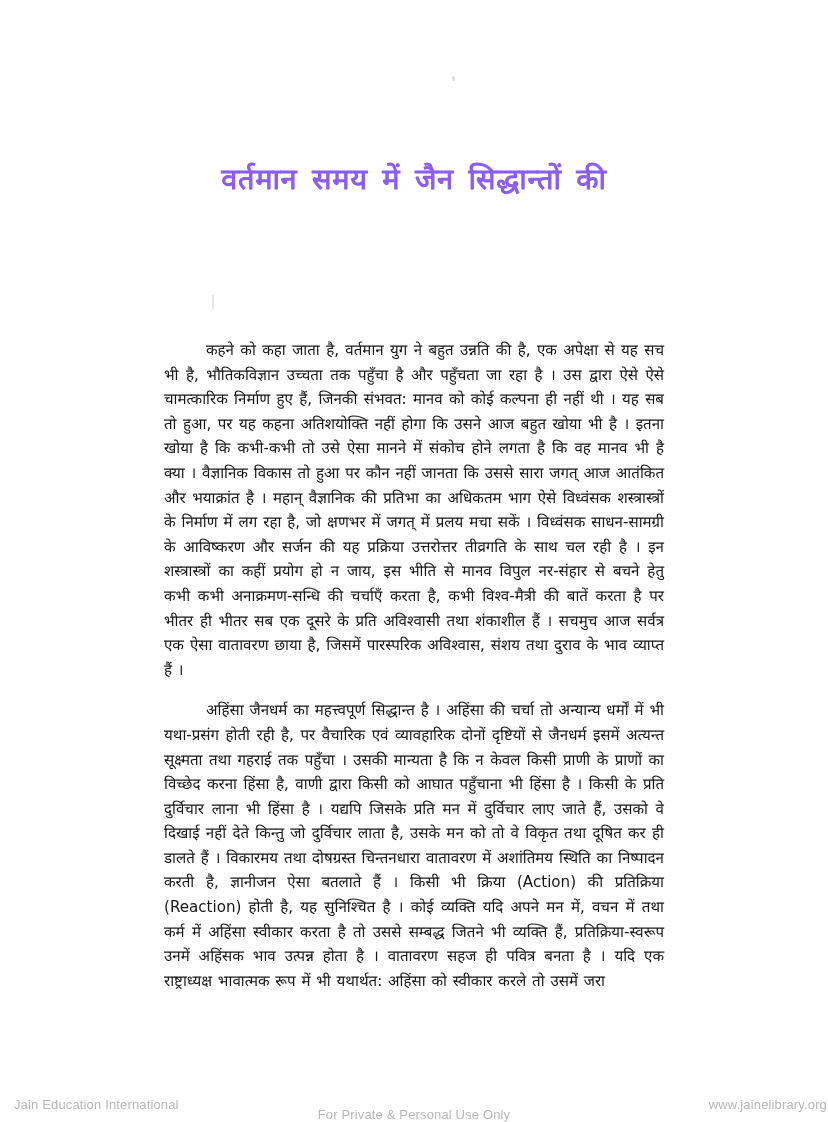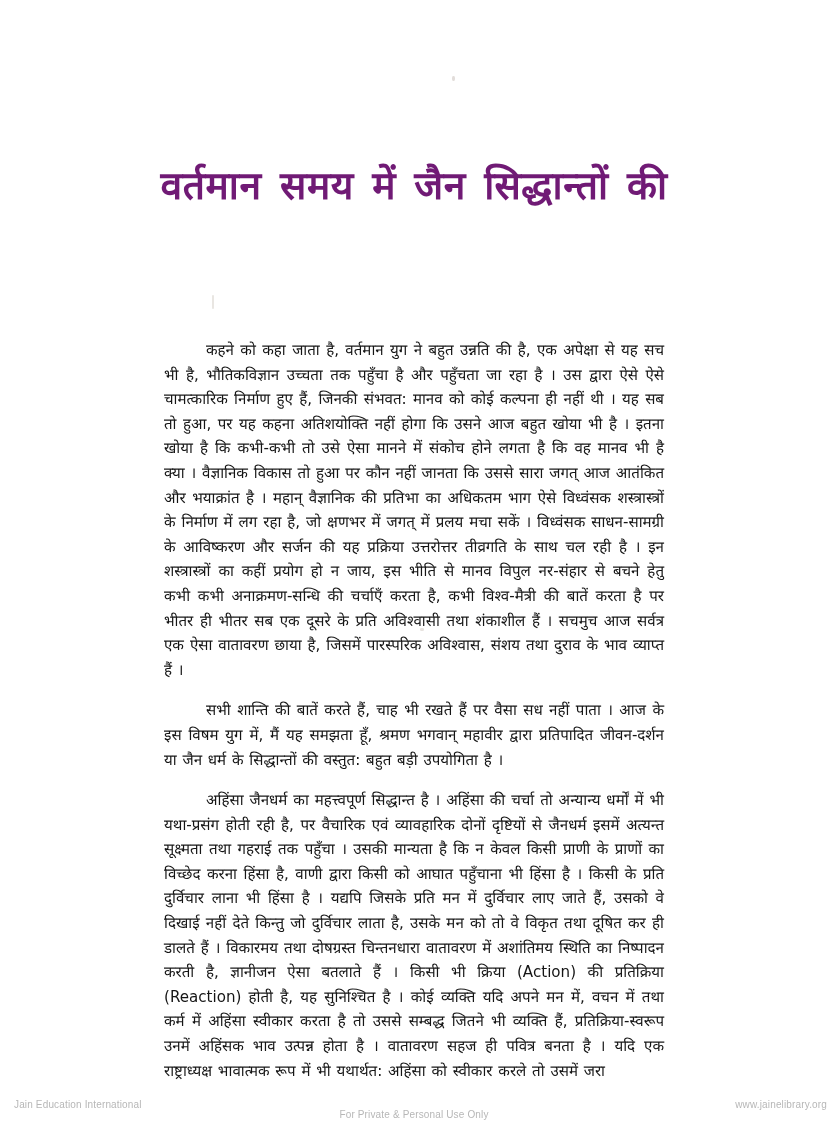--- a/index.html
+++ b/index.html
@@ -50,27 +50,27 @@
   
   .title-block {
     position: absolute;
     left: 114px;
     top: 152px;
     width: 600px;
     text-align: center;
   }
 
   .doc-title {
-    margin: 12px;
+    margin: 5px;
     font-family: "DejaVu Sans", "Liberation Sans", sans-serif;
-    font-size: 39px;
+    font-size: 29px;
     line-height: 44px;
     font-weight: 700;
     letter-spacing: 0.6px;
-    color: #701a75;
+    color: #8b5cf6;
     word-spacing: 4px;
     text-rendering: optimizeLegibility;
   }
 
   
   .byline {
     position: absolute;
     left: 114px;
     top: 261px;
     width: 600px;
@@ -133,21 +133,21 @@
   
   .footer {
     position: absolute;
     left: 0;
     right: 0;
     top: 1095px;
     height: 18px;
     display: flex;
     align-items: center;
     font-family: "Liberation Sans", "DejaVu Sans", sans-serif;
-    font-size: 10px;
+    font-size: 13px;
     color: #b7b7b7;
     letter-spacing: .15px;
   }
 
   .footer-left {
     position: absolute;
     left: 14px;
   }
 
   .footer-center {
@@ -173,21 +173,20 @@
 
   <div class="title-block">
     <h1 class="doc-title">वर्तमान समय में जैन सिद्धान्तों की</h1>
   </div>
 
 
   <div class="body-block">
 
     <p class="para"><span class="indent"></span><span>कहने को कहा जाता है, वर्तमान युग ने बहुत उन्नति की है, एक अपेक्षा से यह सच भी है, भौतिकविज्ञान उच्चता तक पहुँचा है और पहुँचता जा रहा है । उस द्वारा ऐसे ऐसे चामत्कारिक निर्माण हुए हैं, जिनकी संभवत: मानव को कोई कल्पना ही नहीं थी । यह सब तो हुआ, पर यह कहना अतिशयोक्ति नहीं होगा कि उसने आज बहुत खोया भी है । इतना खोया है कि कभी-कभी तो उसे ऐसा मानने में संकोच होने लगता है कि वह मानव भी है क्या । वैज्ञानिक विकास तो हुआ पर कौन नहीं जानता कि उससे सारा जगत् आज आतंकित और भयाक्रांत है । महान् वैज्ञानिक की प्रतिभा का अधिकतम भाग ऐसे विध्वंसक शस्त्रास्त्रों के निर्माण में लग रहा है, जो क्षणभर में जगत् में प्रलय मचा सकें । विध्वंसक साधन-सामग्री के आविष्करण और सर्जन की यह प्रक्रिया उत्तरोत्तर तीव्रगति के साथ चल रही है । इन शस्त्रास्त्रों का कहीं प्रयोग हो न जाय, इस भीति से मानव विपुल नर-संहार से बचने हेतु कभी कभी अनाक्रमण-सन्धि की चर्चाएँ करता है, कभी विश्व-मैत्री की बातें करता है पर भीतर ही भीतर सब एक दूसरे के प्रति अविश्वासी तथा शंकाशील हैं । सचमुच आज सर्वत्र एक ऐसा वातावरण छाया है, जिसमें पारस्परिक अविश्वास, संशय तथा दुराव के भाव व्याप्त हैं ।</span></p>
 
-    <p class="para"><span class="indent"></span><span>सभी शान्ति की बातें करते हैं, चाह भी रखते हैं पर वैसा सध नहीं पाता । आज के इस विषम युग में, मैं यह समझता हूँ, श्रमण भगवान् महावीर द्वारा प्रतिपादित जीवन-दर्शन या जैन धर्म के सिद्धान्तों की वस्तुत: बहुत बड़ी उपयोगिता है ।</span></p>
 
     <p class="para"><span class="indent"></span><span>अहिंसा जैनधर्म का महत्त्वपूर्ण सिद्धान्त है । अहिंसा की चर्चा तो अन्यान्य धर्मों में भी यथा-प्रसंग होती रही है, पर वैचारिक एवं व्यावहारिक दोनों दृष्टियों से जैनधर्म इसमें अत्यन्त सूक्ष्मता तथा गहराई तक पहुँचा । उसकी मान्यता है कि न केवल किसी प्राणी के प्राणों का विच्छेद करना हिंसा है, वाणी द्वारा किसी को आघात पहुँचाना भी हिंसा है । किसी के प्रति दुर्विचार लाना भी हिंसा है । यद्यपि जिसके प्रति मन में दुर्विचार लाए जाते हैं, उसको वे दिखाई नहीं देते किन्तु जो दुर्विचार लाता है, उसके मन को तो वे विकृत तथा दूषित कर ही डालते हैं । विकारमय तथा दोषग्रस्त चिन्तनधारा वातावरण में अशांतिमय स्थिति का निष्पादन करती है, ज्ञानीजन ऐसा बतलाते हैं । किसी भी क्रिया (Action) की प्रतिक्रिया (Reaction) होती है, यह सुनिश्चित है । कोई व्यक्ति यदि अपने मन में, वचन में तथा कर्म में अहिंसा स्वीकार करता है तो उससे सम्बद्ध जितने भी व्यक्ति हैं, प्रतिक्रिया-स्वरूप उनमें अहिंसक भाव उत्पन्न होता है । वातावरण सहज ही पवित्र बनता है । यदि एक राष्ट्राध्यक्ष भावात्मक रूप में भी यथार्थत: अहिंसा को स्वीकार करले तो उसमें जरा</span></p>
 
   </div>
 
   <div class="footer">
     <span class="footer-left">Jain Education International</span>
     <span class="footer-center">For Private &amp; Personal Use Only</span>
     <span class="footer-right">www.jainelibrary.org</span>
   </div>

